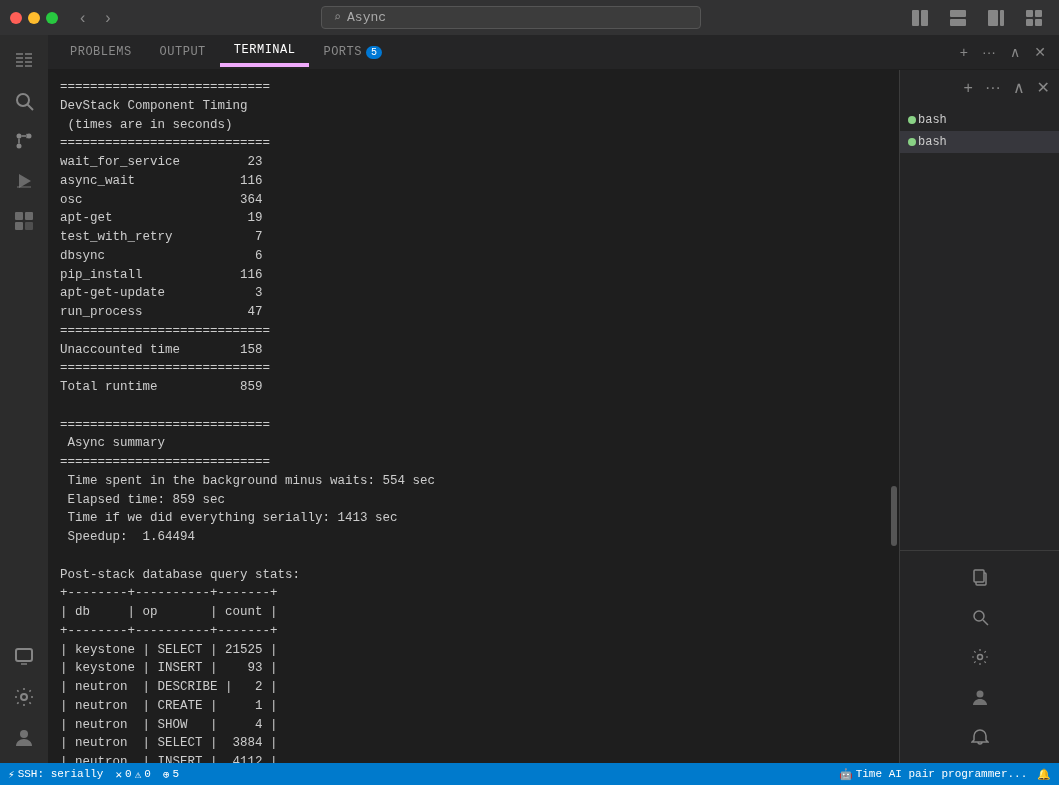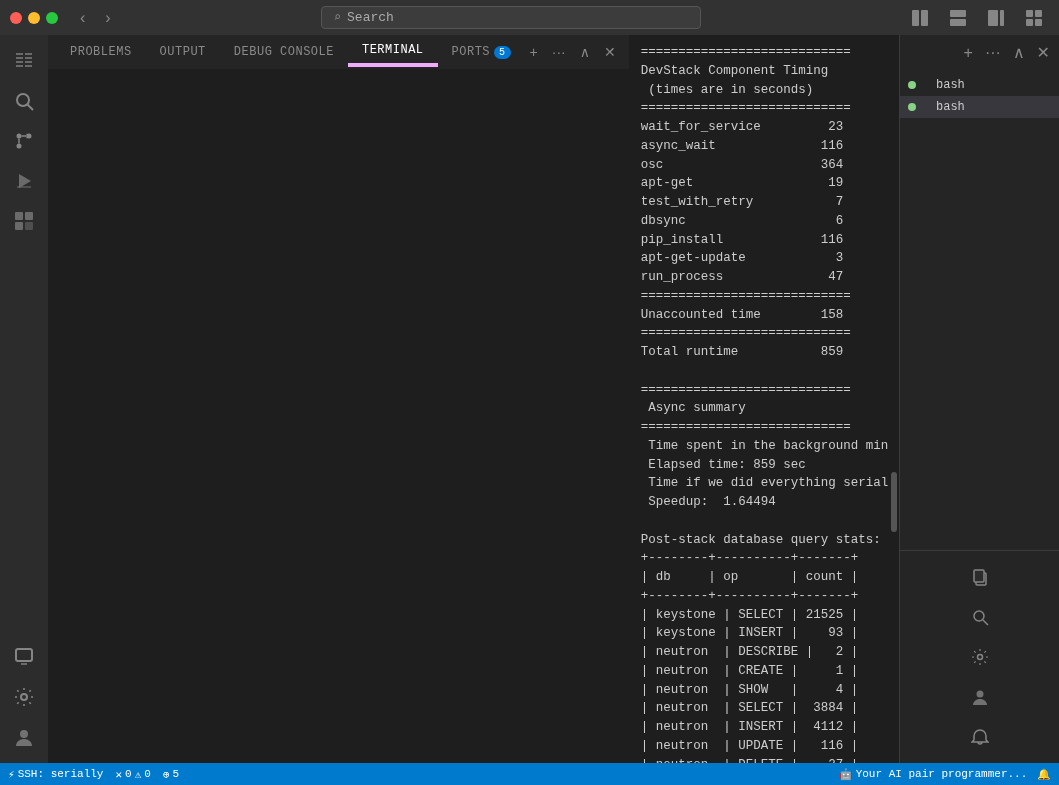--- a/index.html
+++ b/index.html
@@ -114,20 +114,21 @@
       flex-direction: column;
       align-items: center;
       gap: 4px;
       padding-bottom: 8px;
     }
 
     
     .terminal-area {
       flex: 1;
       display: flex;
+      flex-direction: column;
       overflow: hidden;
     }
 
     
     .tab-bar {
       height: 35px;
       background: #252526;
       display: flex;
       align-items: center;
       padding: 0 8px;
@@ -226,21 +227,21 @@
       padding: 4px 0;
       overflow-y: auto;
     }
     .terminal-item {
       display: flex;
       align-items: center;
       padding: 4px 8px;
       cursor: pointer;
       font-size: 12px;
       color: #cccccc;
-      gap: 20px;
+      gap: 2px;
     }
     .terminal-item.active { background: #37373d; }
     .term-dot {
       width: 8px;
       height: 8px;
       border-radius: 50%;
       background: #89d185;
       flex-shrink: 0;
     }
 
@@ -294,21 +295,21 @@
     <div class="traffic-lights">
       <div class="traffic-light tl-red"></div>
       <div class="traffic-light tl-yellow"></div>
       <div class="traffic-light tl-green"></div>
     </div>
     <button class="nav-btn">‹</button>
     <button class="nav-btn">›</button>
   </div>
   <div class="search-bar">
     <span class="search-icon">⌕</span>
-    <span style="color:#aaa; font-size:13px;">Search</span>
+    <span style="color:#aaa; font-size:13px;">Async</span>
   </div>
   <div class="titlebar-right">
     <button class="icon-btn">
       <svg width="18" height="18" viewBox="0 0 18 18" fill="currentColor">
           <rect x="1" y="1" width="7" height="16" rx="1" opacity="0.7"></rect>
           <rect x="10" y="1" width="7" height="16" rx="1" opacity="0.7"></rect>
         </svg>
     </button>
     <button class="icon-btn">
       <svg width="18" height="18" viewBox="0 0 18 18" fill="currentColor">
@@ -389,21 +390,20 @@
           </svg>
       </div>
     </div>
   </div>
 
   <div class="terminal-area">
 
     <div class="tab-bar">
       <div class="tab">PROBLEMS</div>
       <div class="tab">OUTPUT</div>
-      <div class="tab">DEBUG CONSOLE</div>
       <div class="tab active">TERMINAL</div>
       <div class="tab" style="display:flex;align-items:flex-end;">
         <span>PORTS</span>
         <span class="tab-badge">5</span>
       </div>
       <div class="tab-actions">
         <button class="tab-action-btn">+</button>
         <button class="tab-action-btn">···</button>
         <button class="tab-action-btn">∧</button>
         <button class="tab-action-btn">✕</button>
@@ -530,19 +530,19 @@
     <span>⚠</span>
     <span>0</span>
   </div>
   <div class="status-item">
     <span>⊕</span>
     <span>5</span>
   </div>
   <div class="status-right">
     <div class="status-item">
       <span>🤖</span>
-      <span>Your AI pair programmer...</span>
+      <span>Time AI pair programmer...</span>
     </div>
     <div class="status-item">
       <span>🔔</span>
     </div>
   </div>
 </div>
 
 </body></html>

